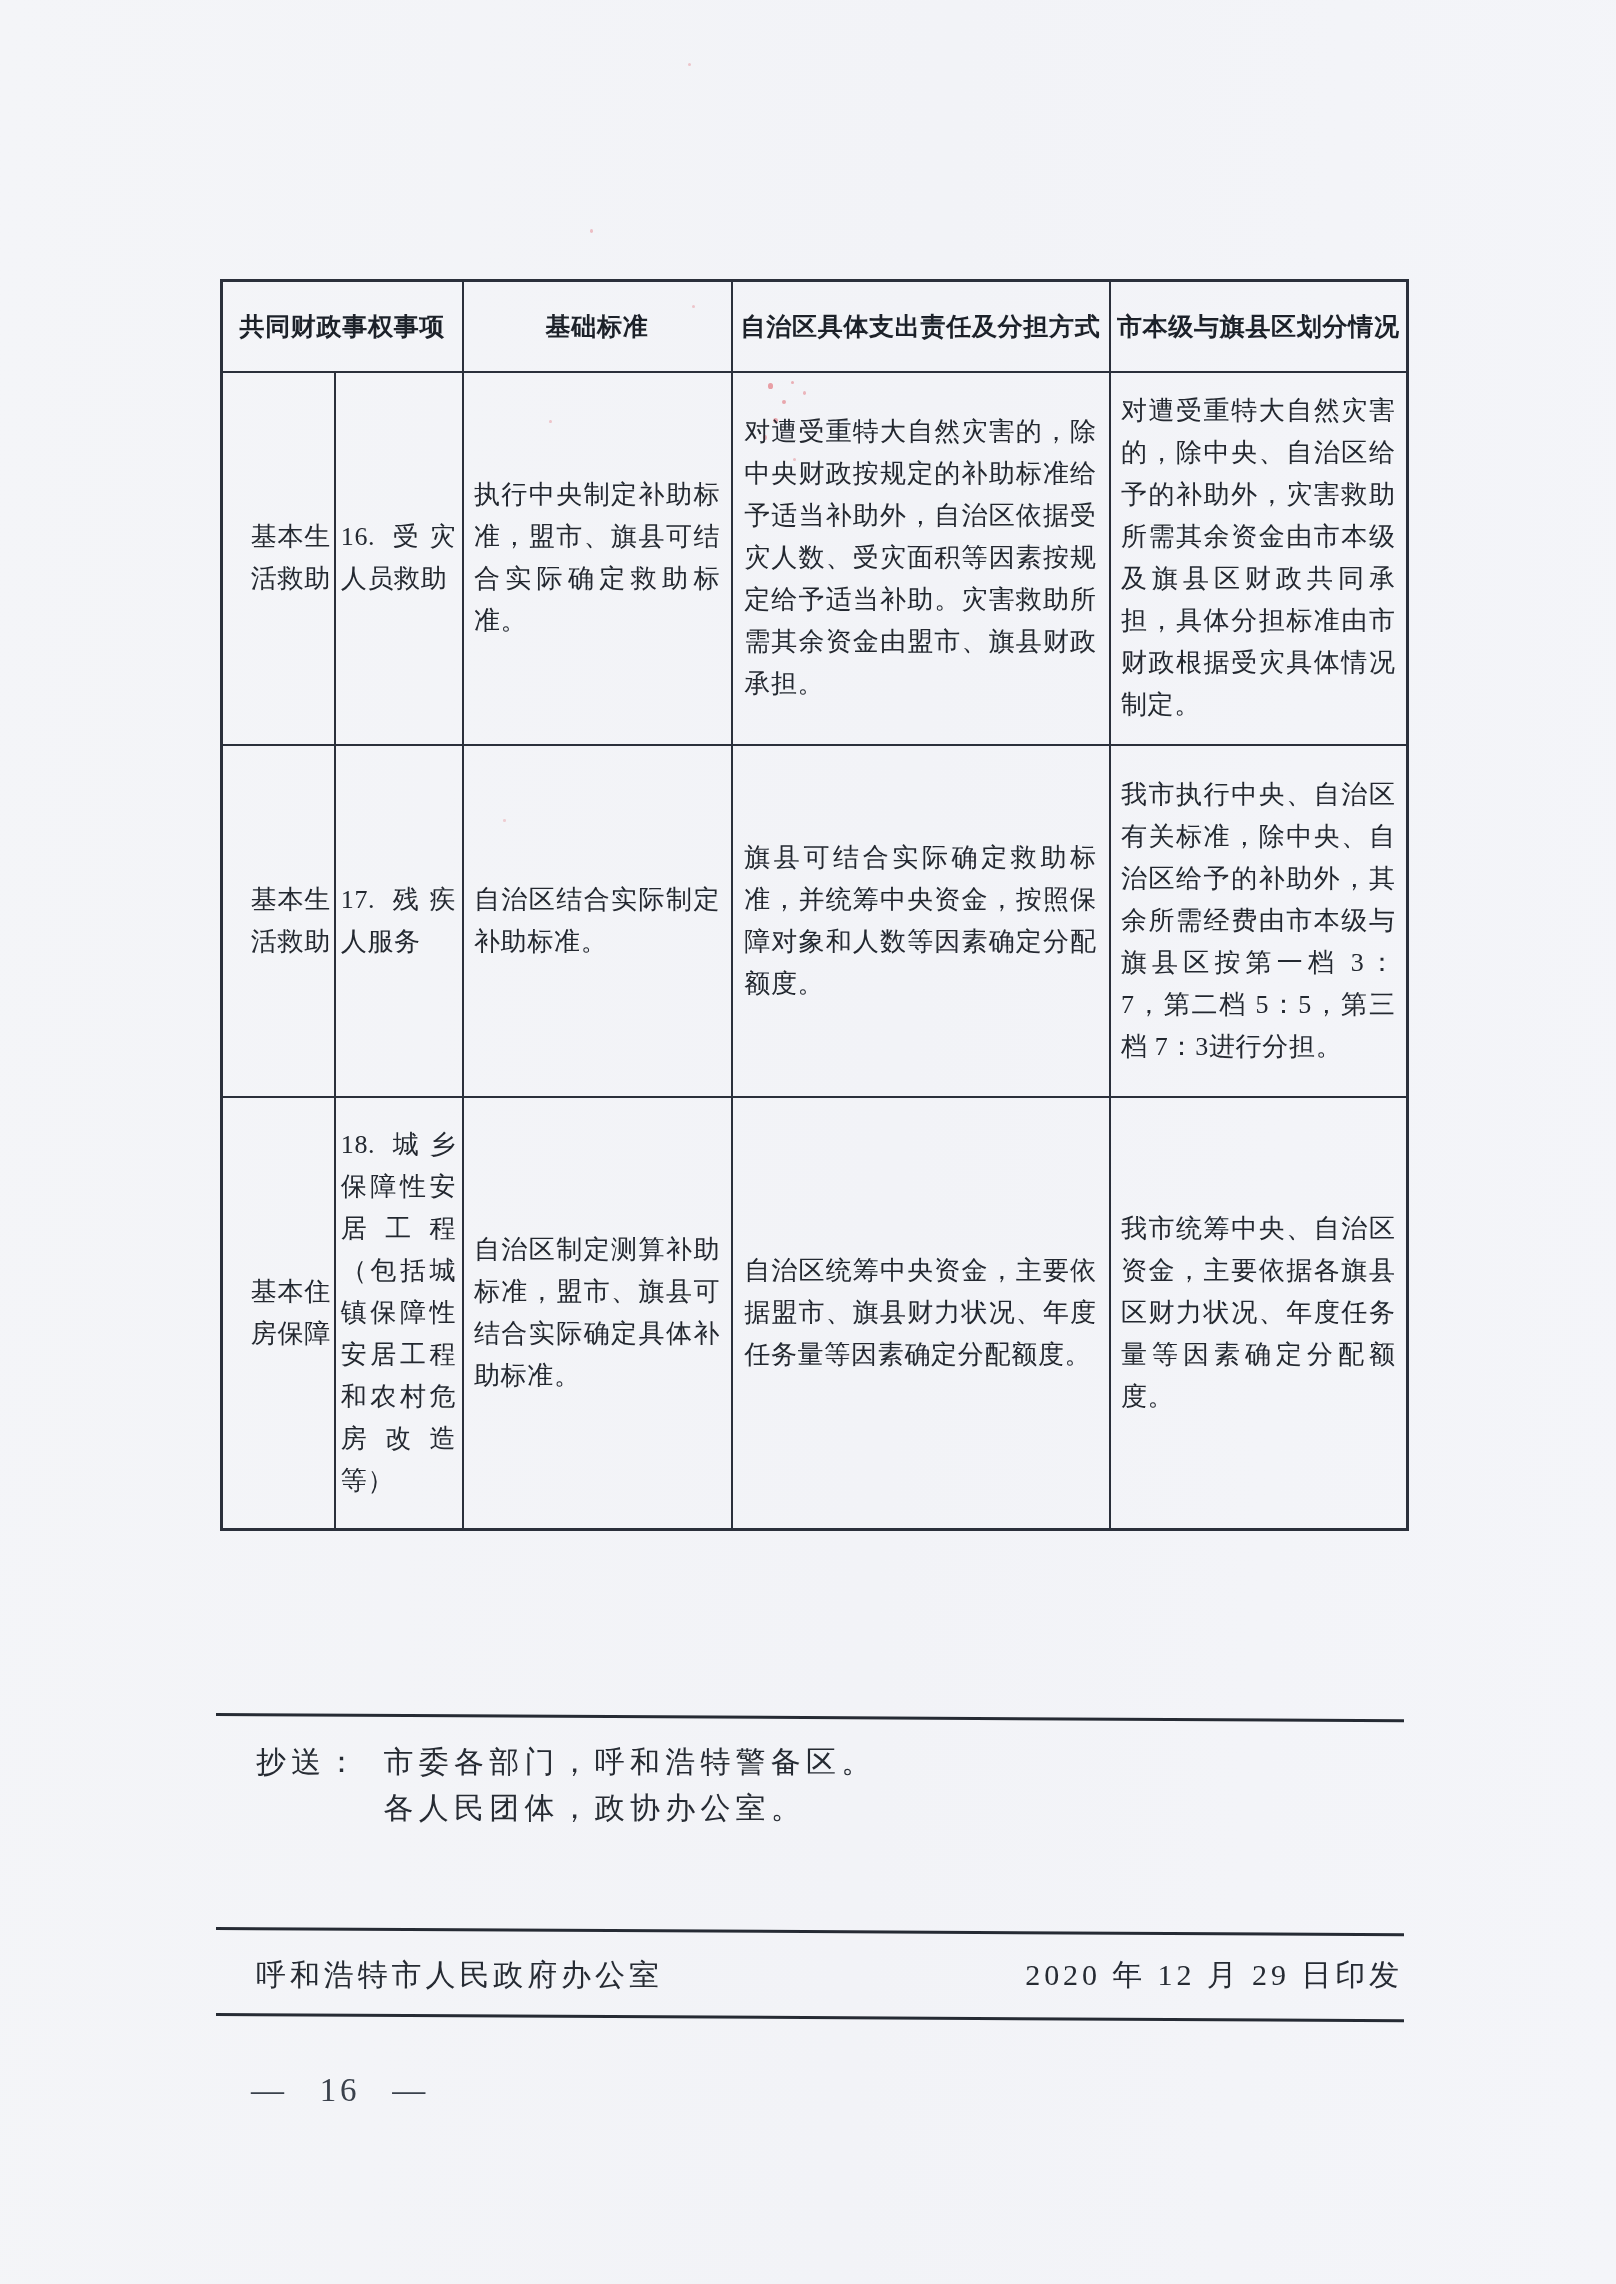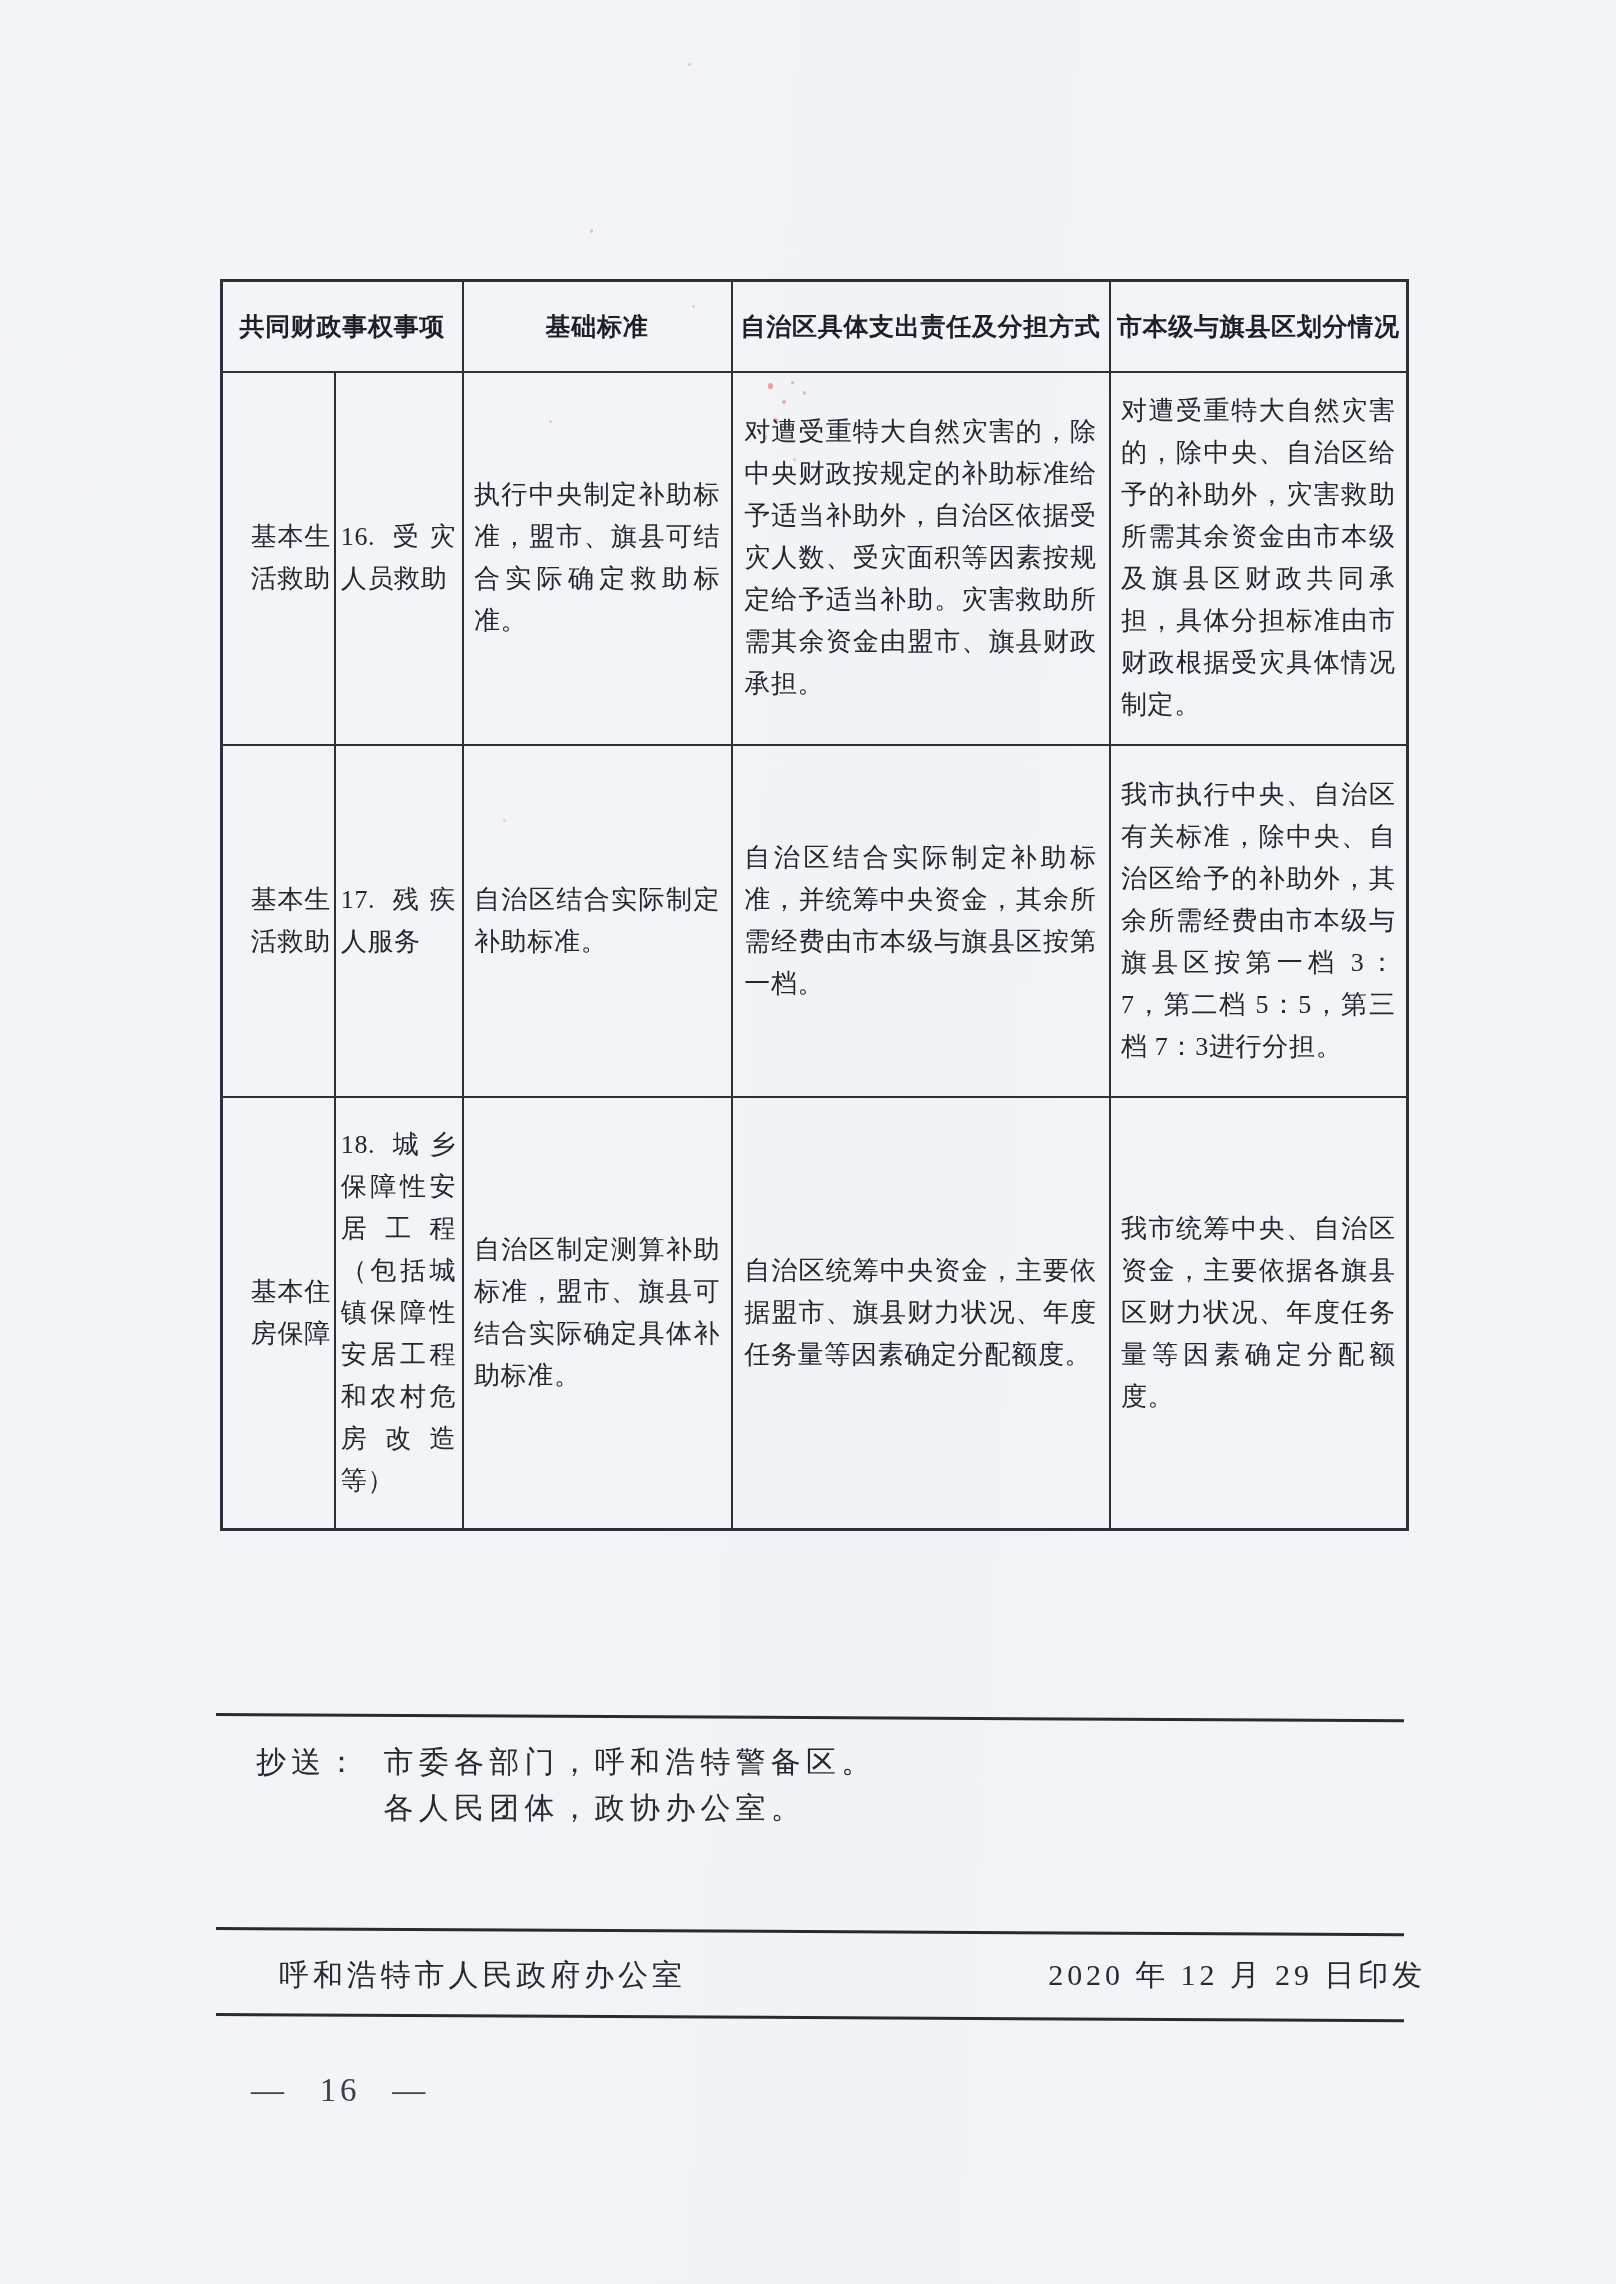--- a/index.html
+++ b/index.html
@@ -97,21 +97,20 @@
     position: absolute;
     left: 256px;
     top: 1955px;
     width: 1147px;
     display: flex;
     justify-content: space-between;
     align-items: center;
     font-size: 30px;
     letter-spacing: 3.9px;
     color: #262b33;
-    margin-left: 23px;
   }
 
   .page-number {
     position: absolute;
     left: 251px;
     top: 2072px;
     font-size: 33px;
     letter-spacing: 3.9px;
     word-spacing: 19.6px;
     color: #3a414c;
@@ -163,21 +162,21 @@
         <td class="cat">基本生活救助</td>
         <td class="item">16. 受灾人员救助</td>
         <td class="std">执行中央制定补助标准，盟市、旗县可结合实际确定救助标准。</td>
         <td class="resp">对遭受重特大自然灾害的，除中央财政按规定的补助标准给予适当补助外，自治区依据受灾人数、受灾面积等因素按规定给予适当补助。灾害救助所需其余资金由盟市、旗县财政承担。</td>
         <td class="split">对遭受重特大自然灾害的，除中央、自治区给予的补助外，灾害救助所需其余资金由市本级及旗县区财政共同承担，具体分担标准由市财政根据受灾具体情况制定。</td>
       </tr>
       <tr class="row-17">
         <td class="cat">基本生活救助</td>
         <td class="item">17. 残疾人服务</td>
         <td class="std">自治区结合实际制定补助标准。</td>
-        <td class="resp">自治区结合实际制定补助标准，并统筹中央资金，其余所需经费由市本级与旗县区按第一档。</td>
+        <td class="resp">旗县可结合实际确定救助标准，并统筹中央资金，按照保障对象和人数等因素确定分配额度。</td>
         <td class="split">我市执行中央、自治区有关标准，除中央、自治区给予的补助外，其余所需经费由市本级与旗县区按第一档 3：7，第二档 5：5，第三档 7：3进行分担。</td>
       </tr>
       <tr class="row-18">
         <td class="cat">基本住房保障</td>
         <td class="item">18. 城乡保障性安居工程（包括城镇保障性安居工程和农村危房改造等）</td>
         <td class="std">自治区制定测算补助标准，盟市、旗县可结合实际确定具体补助标准。</td>
         <td class="resp">自治区统筹中央资金，主要依据盟市、旗县财力状况、年度任务量等因素确定分配额度。</td>
         <td class="split">我市统筹中央、自治区资金，主要依据各旗县区财力状况、年度任务量等因素确定分配额度。</td>
       </tr>
     </tbody>

